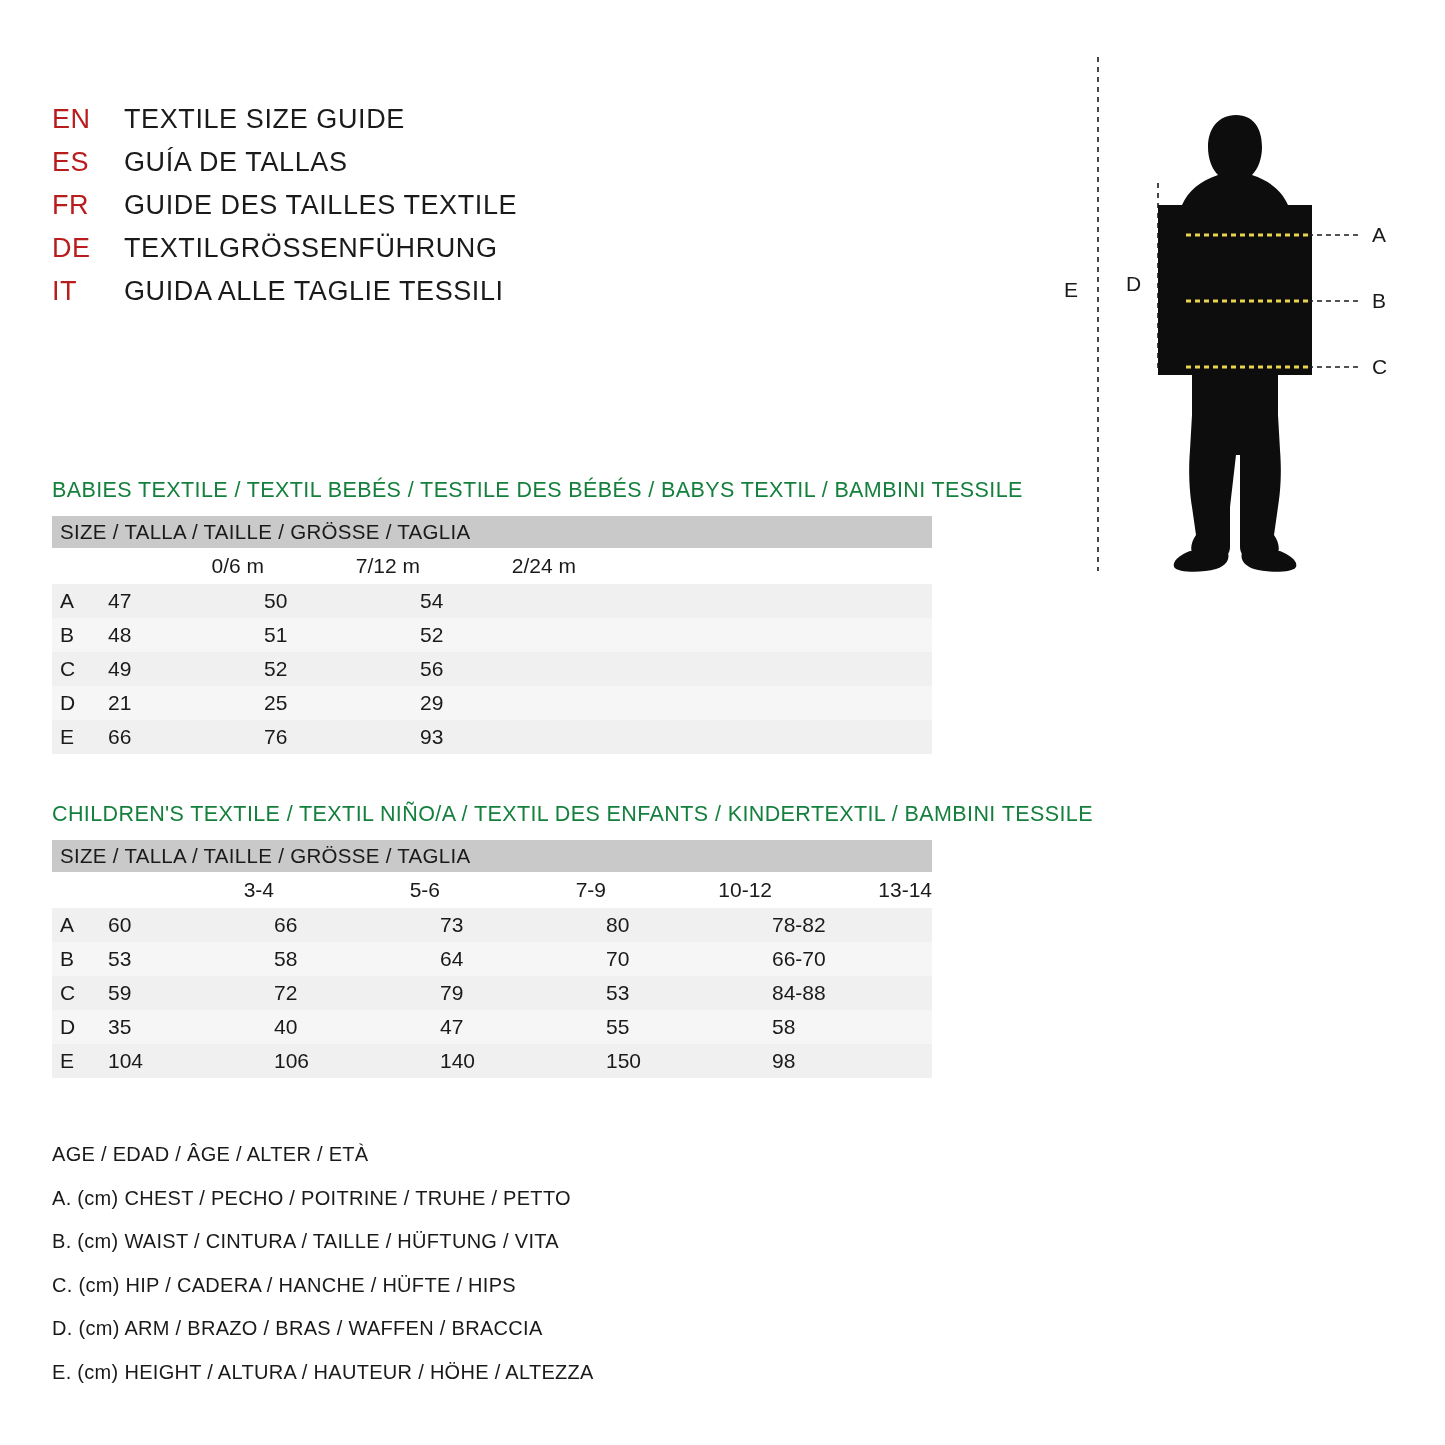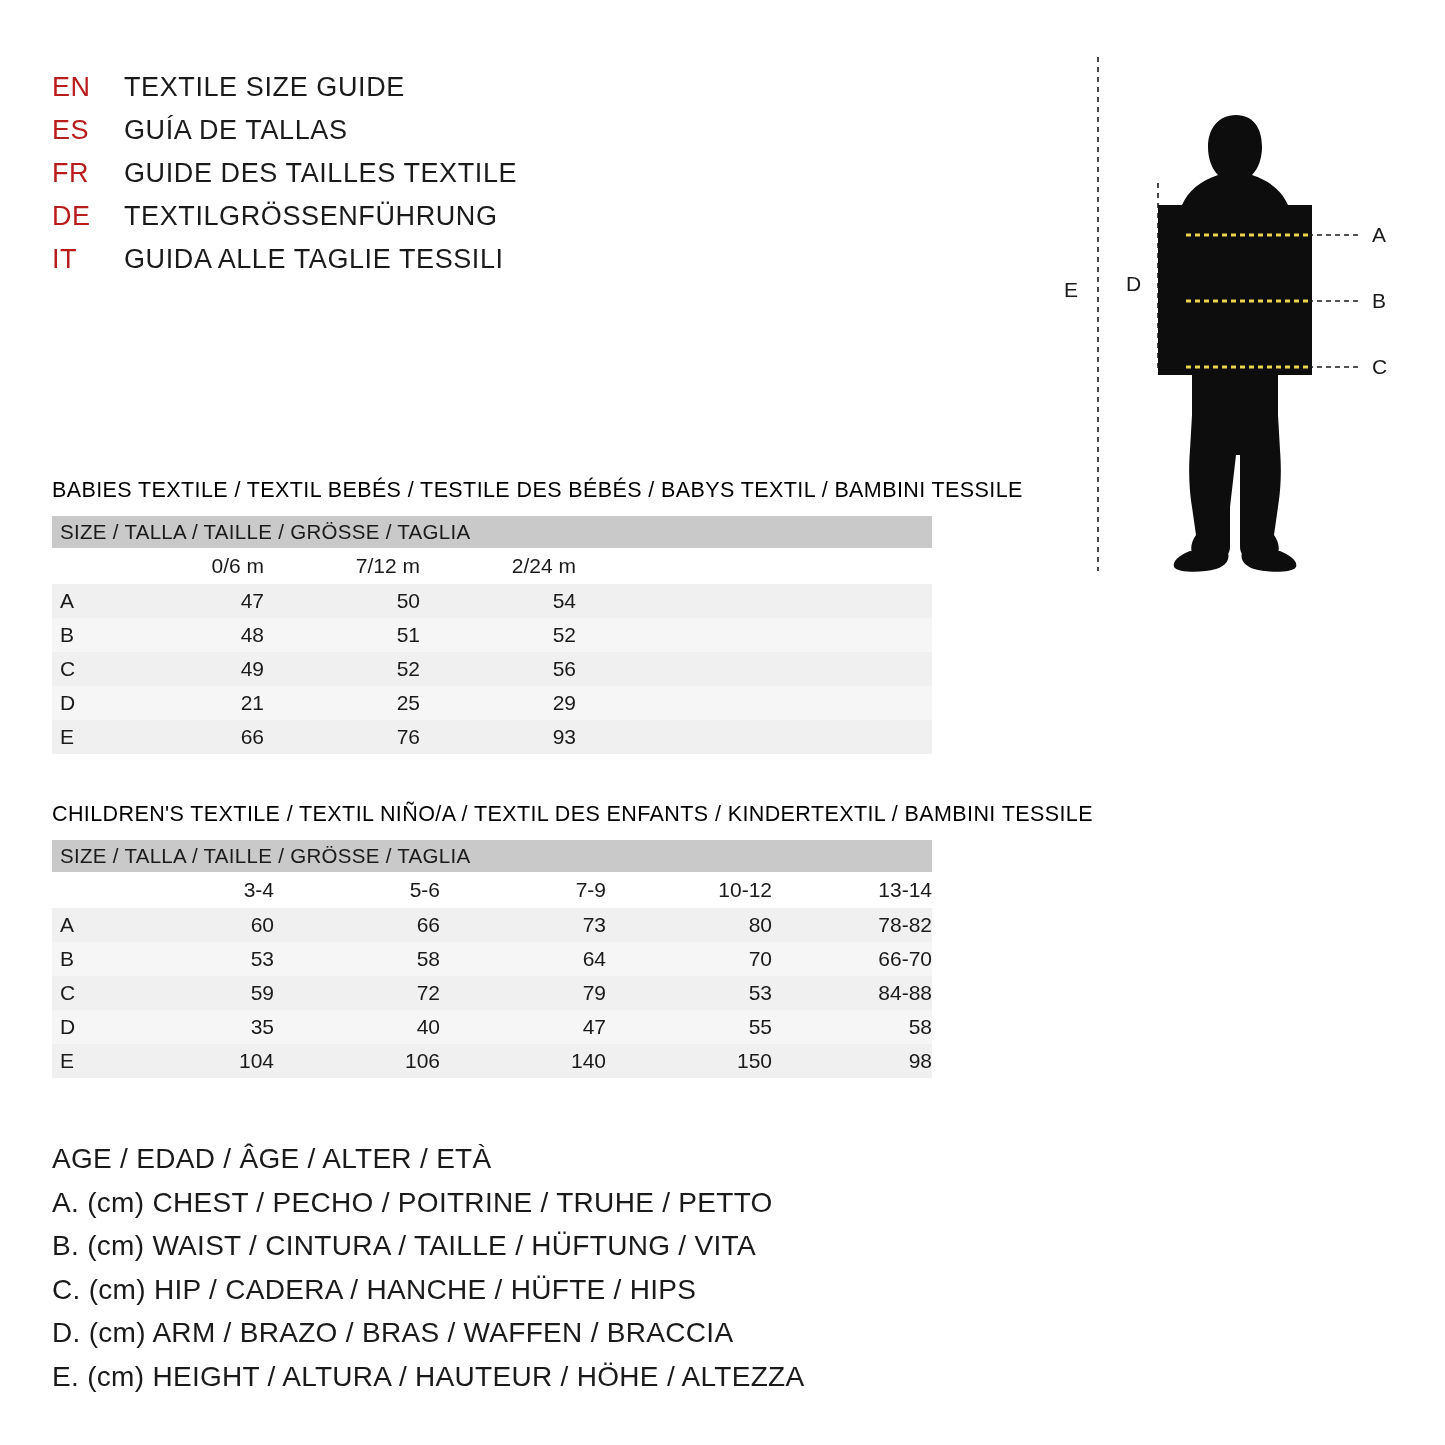--- a/index.html
+++ b/index.html
@@ -30,20 +30,21 @@
     width: 72px;
     font-size: 27px;
     letter-spacing: 0.5px;
     color: #b91c1c;
   }
   .lang-text {
     font-size: 27px;
     letter-spacing: 0.6px;
     color: #1a1a1a;
     white-space: nowrap;
+    margin-top: 32px;
   }
 
   
   .figure {
     position: absolute;
     left: 1040px;
     top: 55px;
     width: 380px;
     height: 520px;
   }
@@ -51,21 +52,21 @@
 
   
   .section {
     position: absolute;
     left: 52px;
     width: 1130px;
   }
   .section-title {
     font-size: 21.5px;
     letter-spacing: 0.4px;
-    color: #000000;
+    color: #15803d;
     white-space: nowrap;
     margin-bottom: 13px;
   }
   table {
     border-collapse: collapse;
     width: 880px;
     table-layout: fixed;
   }
   table.children { width: 880px; }
   th, td {
@@ -84,36 +85,36 @@
     padding-left: 8px;
     margin-left: 8px;
   }
   .sizes-row td {
     background: #ffffff;
     text-align: right;
     font-size: 21px;
     height: 36px;
   }
   .sizes-row td.rowlabel { background: #ffffff; }
-  .data-row td { background: #f0f0f0; text-align: right; }
+  .data-row td { background: #f0f0f0; text-align: left; }
   .data-row.alt td { background: #f6f6f6; }
   td.rowlabel {
     text-align: left;
     padding-left: 8px;
     width: 56px;
   }
 
   
   .legend {
     position: absolute;
     left: 52px;
     width: 900px;
   }
   .legend-line {
-    font-size: 28px;
+    font-size: 20px;
     letter-spacing: 0.3px;
     color: #1a1a1a;
     height: 43.5px;
     white-space: nowrap;
   }
 </style>
 </head>
 <body>
 
 <div class="header">

